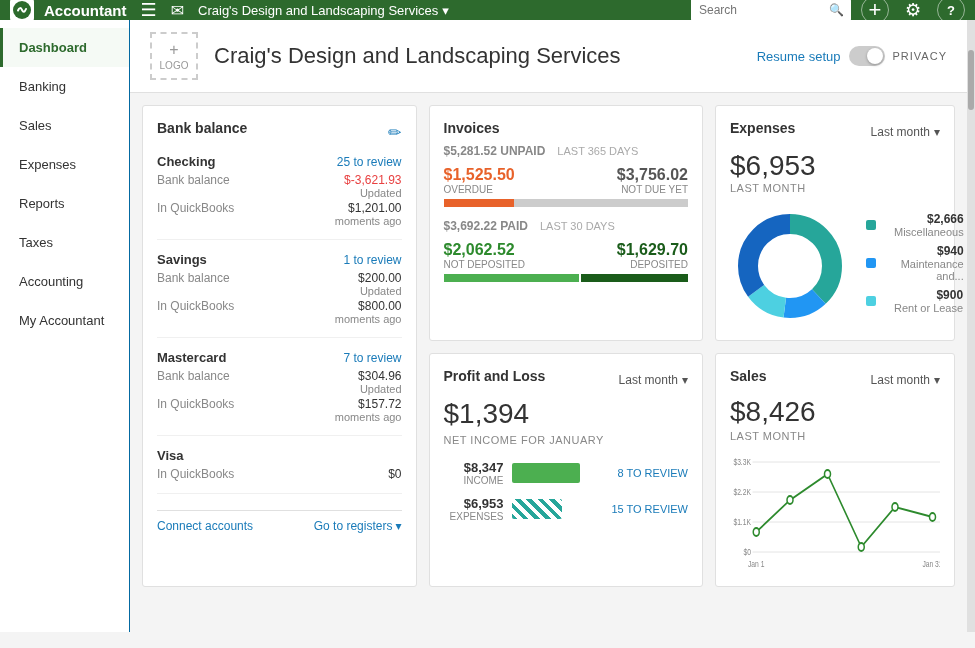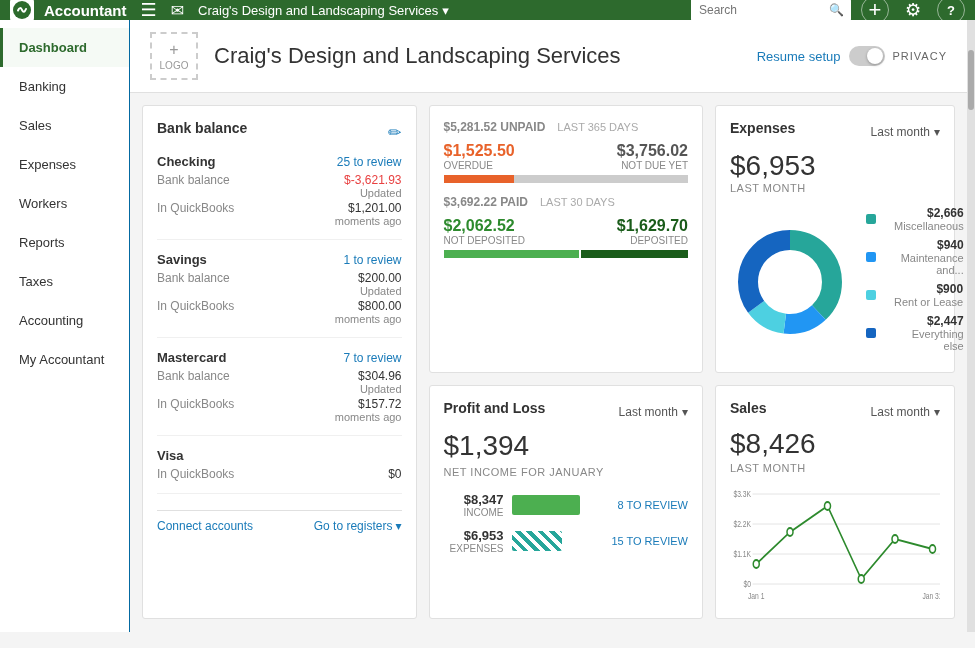--- a/index.html
+++ b/index.html
@@ -244,21 +244,20 @@
   <div class="top-nav-icon" style="border: 1px solid rgba(255,255,255,0.5); border-radius:50%; font-size:13px; font-weight:600;">?</div>
 </nav>
 
 <div class="app-layout">
 
   <aside class="sidebar">
     <div class="sidebar-item active">Dashboard</div>
     <div class="sidebar-item">Banking</div>
     <div class="sidebar-item">Sales</div>
     <div class="sidebar-item">Expenses</div>
-    <div class="sidebar-item">Workers</div>
     <div class="sidebar-item">Reports</div>
     <div class="sidebar-item">Taxes</div>
     <div class="sidebar-item">Accounting</div>
     <div class="sidebar-item">My Accountant</div>
   </aside>
 
   <main class="main-content">
 
     <div class="main-header">
       <div class="logo-box">
@@ -271,20 +270,21 @@
         <div class="toggle-track">
           <div class="toggle-thumb"></div>
         </div>
         <span class="privacy-label">PRIVACY</span>
       </div>
     </div>
 
     <div class="cards-grid">
 
       <div class="card invoices-card">
+        <div class="card-title">Invoices</div>
         <div class="inv-unpaid-row">
           <span class="inv-unpaid-amount">$5,281.52 UNPAID</span>
           <span class="inv-days">LAST 365 DAYS</span>
         </div>
         <div class="inv-split-row">
           <div>
             <div class="inv-overdue">$1,525.50</div>
             <div class="inv-label">OVERDUE</div>
           </div>
           <div style="text-align:right;">
@@ -352,27 +352,20 @@
                 <div class="legend-sub">Maintenance and...</div>
               </div>
             </div>
             <div class="legend-item">
               <div class="legend-dot" style="background:#4dd0e1;"></div>
               <div>
                 <div class="legend-text">$900</div>
                 <div class="legend-sub">Rent or Lease</div>
               </div>
             </div>
-            <div class="legend-item">
-              <div class="legend-dot" style="background:#1565c0;"></div>
-              <div>
-                <div class="legend-text">$2,447</div>
-                <div class="legend-sub">Everything else</div>
-              </div>
-            </div>
           </div>
         </div>
       </div>
 
       <div class="card bank-card">
         <div class="bank-header">
           <div class="card-title">Bank balance</div>
           <span class="bank-edit">✏</span>
         </div>
 

